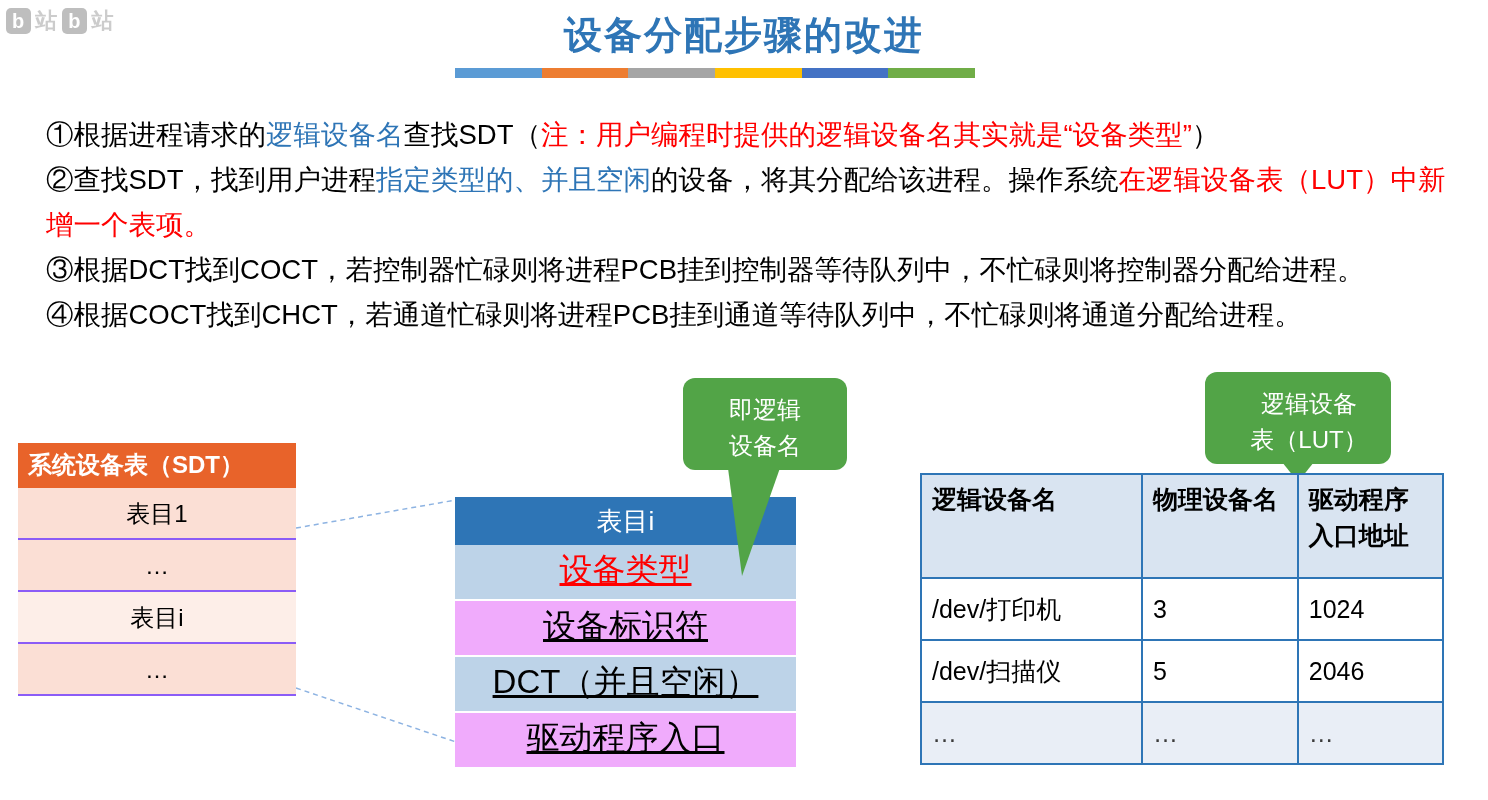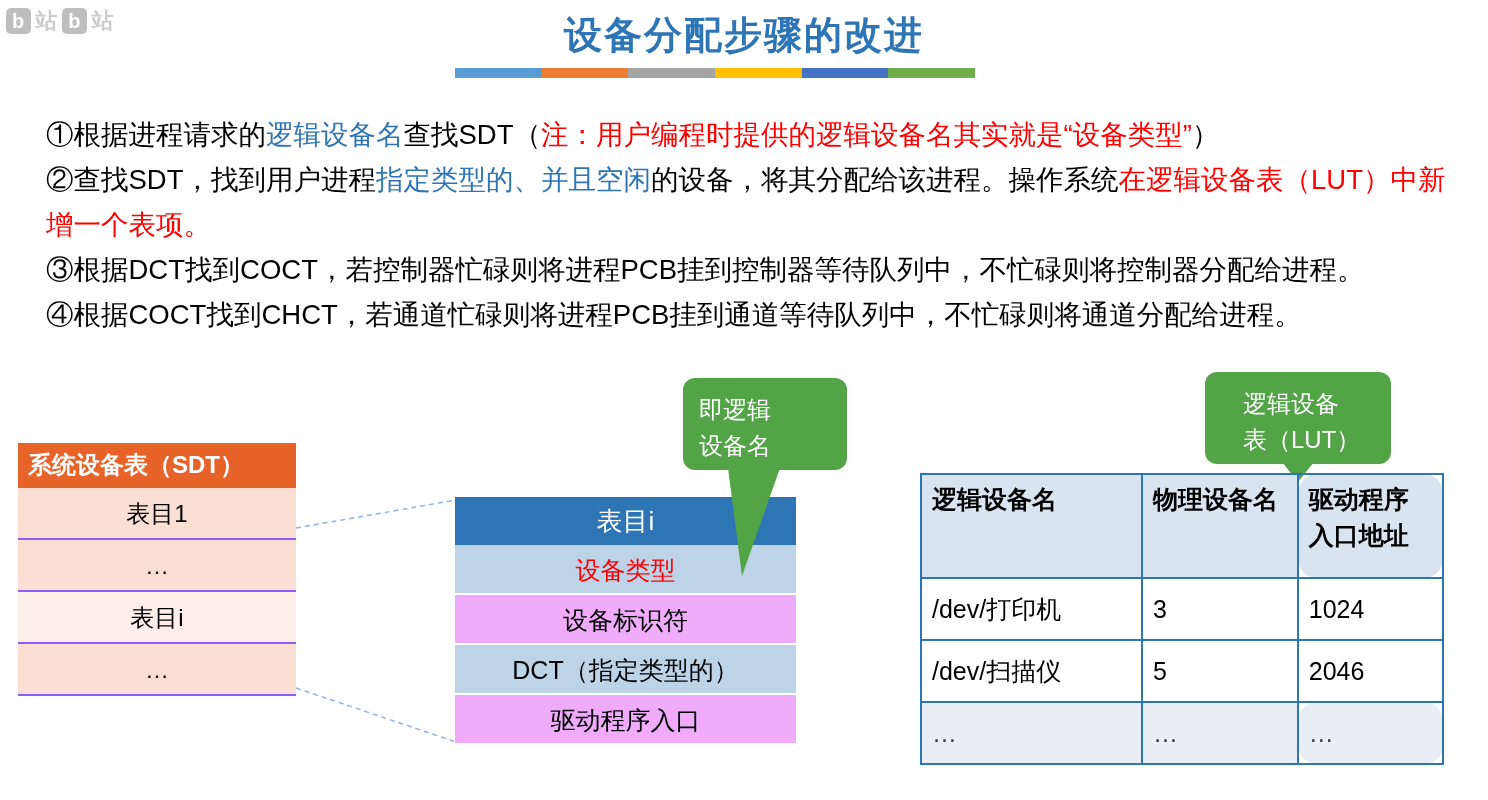--- a/index.html
+++ b/index.html
@@ -117,26 +117,27 @@
   }
   .detail .d-hdr {
     background: #2e75b6;
     color: #ffffff;
     font-size: 26px;
     text-align: center;
     height: 48px;
     line-height: 48px;
   }
   .detail .d-row {
-    height: 50px;
+    height: 56px;
     line-height: 50px;
     text-align: center;
-    font-size: 25px;
+    font-size: 33px;
     border-bottom: 2px solid #ffffff;
     box-sizing: border-box;
+    text-decoration: underline;
   }
   .detail .d-a { background: #bdd3e8; }
   .detail .d-b { background: #f0abfc; }
   .detail .red-text { color: #ff0000; }
 
   
   .lut {
     position: absolute;
     left: 920px;
     top: 473px;
@@ -154,33 +155,34 @@
   }
   .lut thead th {
     background: #d9e4f1;
     font-weight: bold;
     height: 104px;
     line-height: 36px;
   }
   .lut tbody td { height: 60px; line-height: 48px; }
   .lut .c0 { width: 210px; }
   .lut .c1 { width: 148px; }
-  .lut .c2 { width: 138px; border-radius: 19px; }
+  .lut .c2 { width: 138px; }
   .lut tbody tr.last td { background: #e9eef6; color: #3b3b3b; }
 
   
   .callout {
     position: absolute;
     background: #52a447;
     color: #ffffff;
     font-size: 24px;
     line-height: 36px;
     border-radius: 12px;
     padding: 14px 16px;
     box-sizing: border-box;
+    text-align: center;
   }
   .callout-1 { left: 683px; top: 378px; width: 164px; height: 92px; }
   .callout-2 { left: 1205px; top: 372px; width: 186px; height: 92px; padding-left: 38px; }
   .callout-tail {
     position: absolute;
     width: 0; height: 0;
   }
   .tail-1 {
     left: 728px; top: 468px;
     border-left: 14px solid transparent;
@@ -234,21 +236,21 @@
   <div class="row r-light">表目1</div>
   <div class="row r-light">…</div>
   <div class="row r-lighter">表目i</div>
   <div class="row r-light">…</div>
 </div>
 
 <div class="detail">
   <div class="d-hdr">表目i</div>
   <div class="d-row d-a red-text">设备类型</div>
   <div class="d-row d-b">设备标识符</div>
-  <div class="d-row d-a">DCT（指定类型的）</div>
+  <div class="d-row d-a">DCT（并且空闲）</div>
   <div class="d-row d-b">驱动程序入口</div>
 </div>
 
 <div class="callout-tail tail-1"></div>
 <div class="callout callout-1">
   <div>即逻辑</div>
   <div>设备名</div>
 </div>
 
 <div class="callout-tail tail-2"></div>

